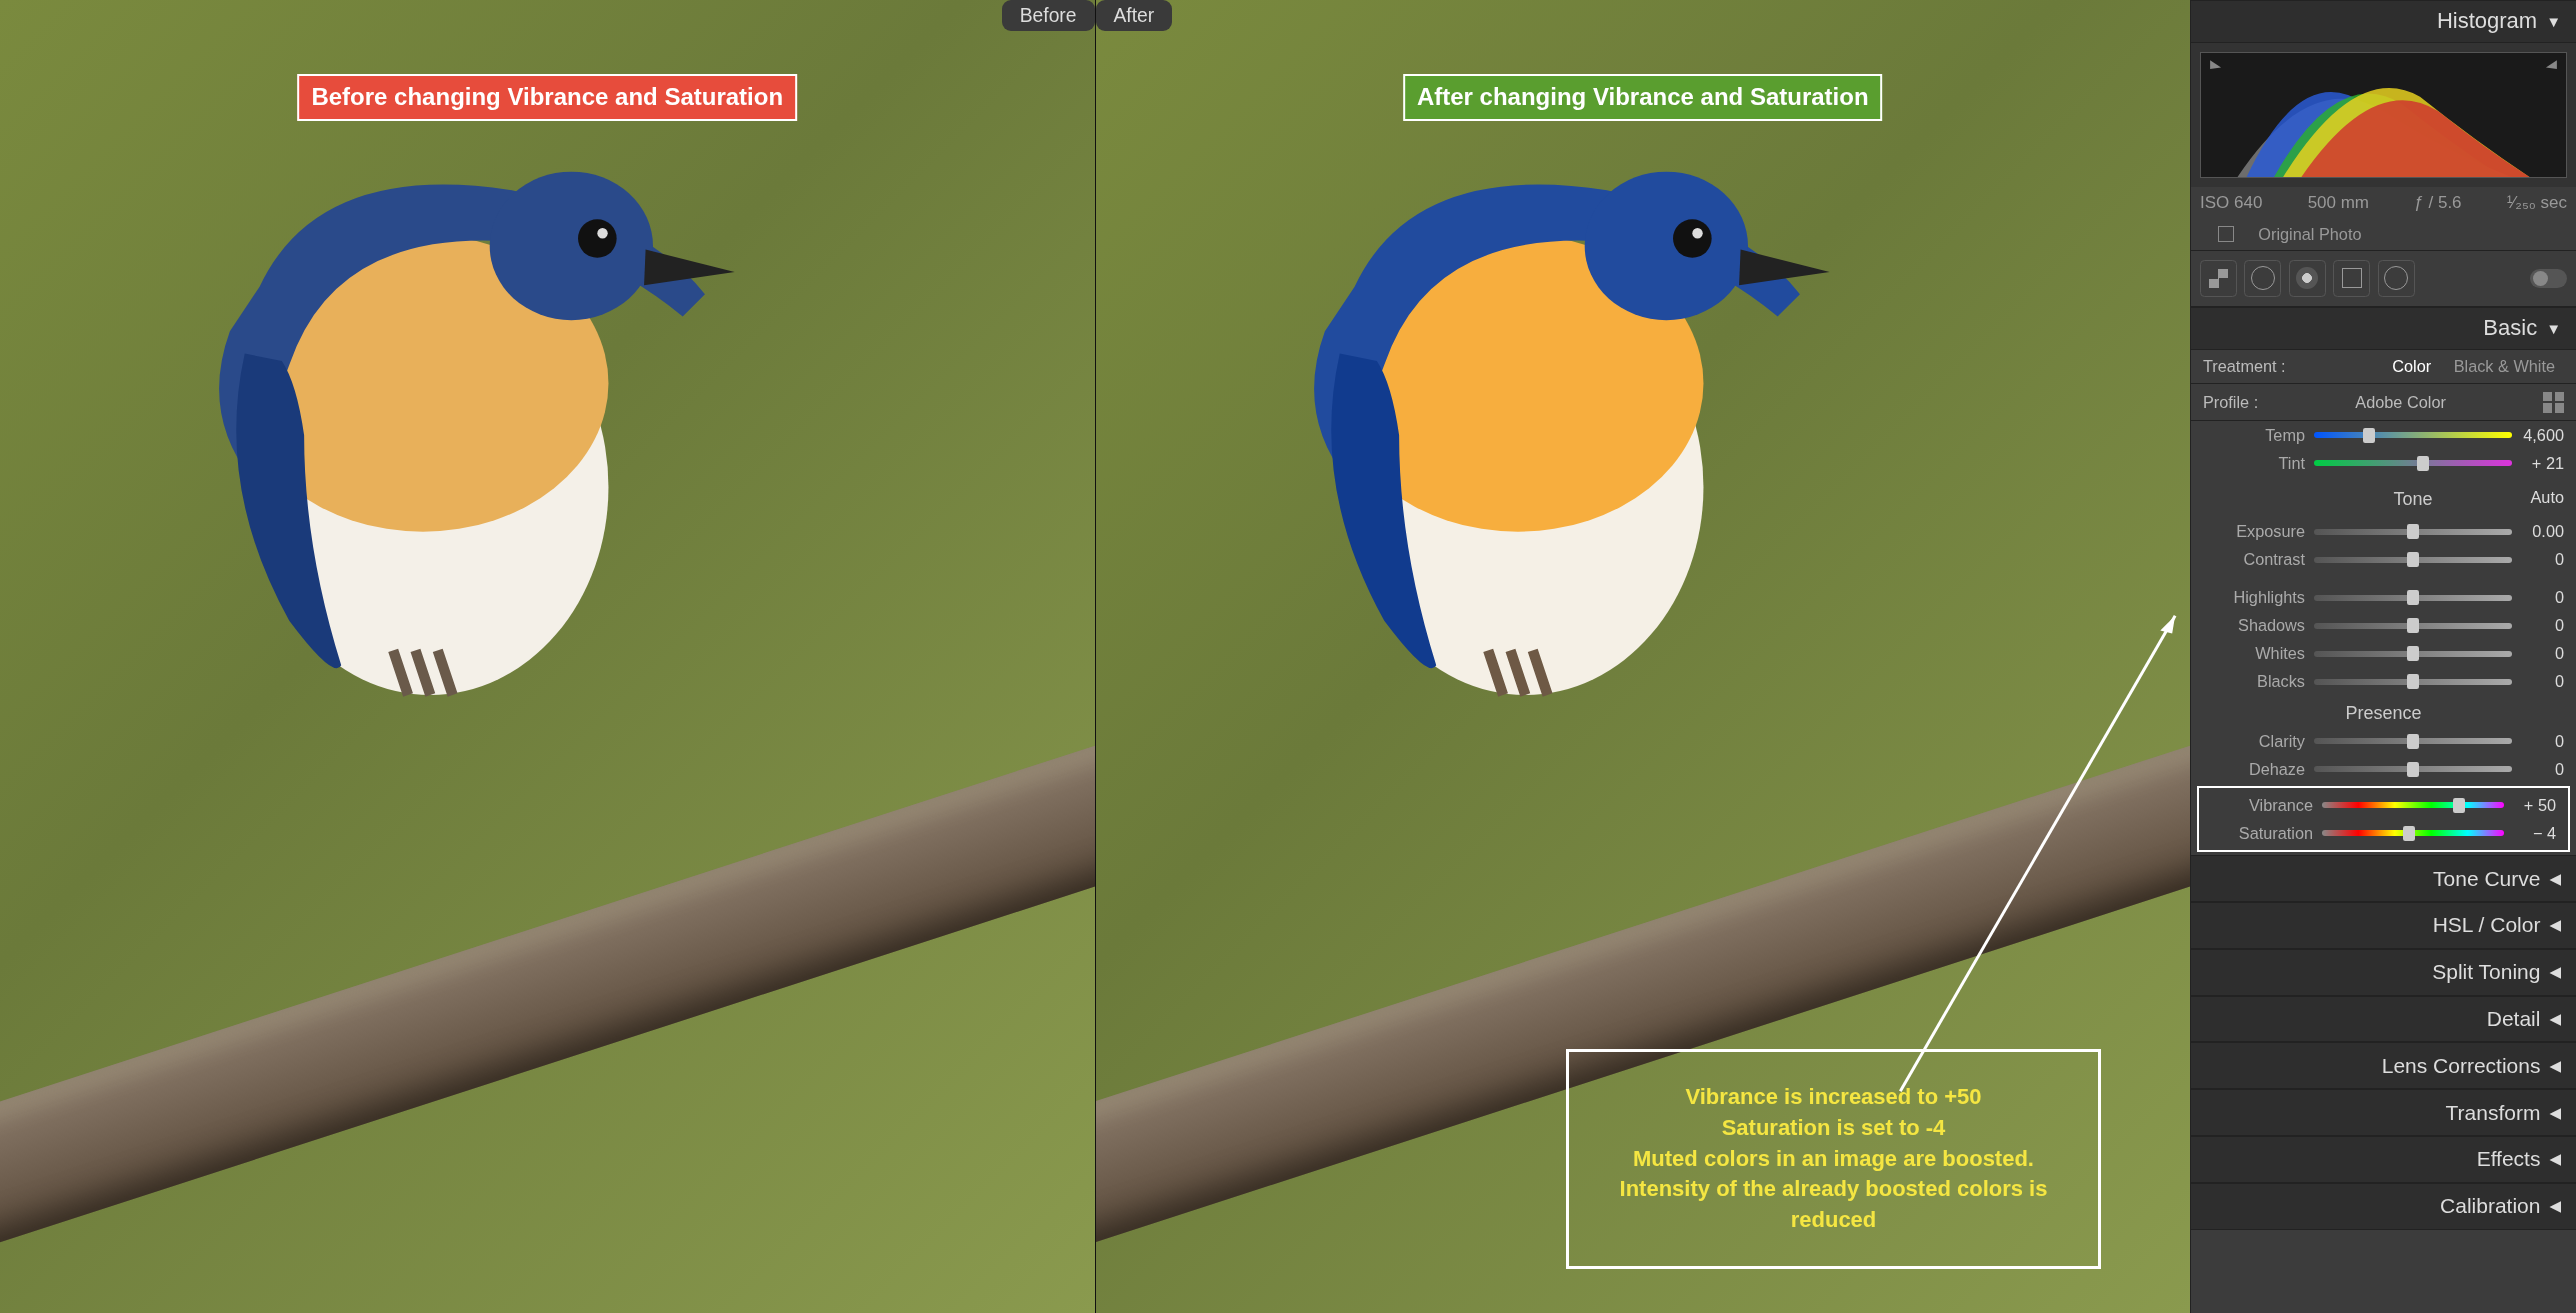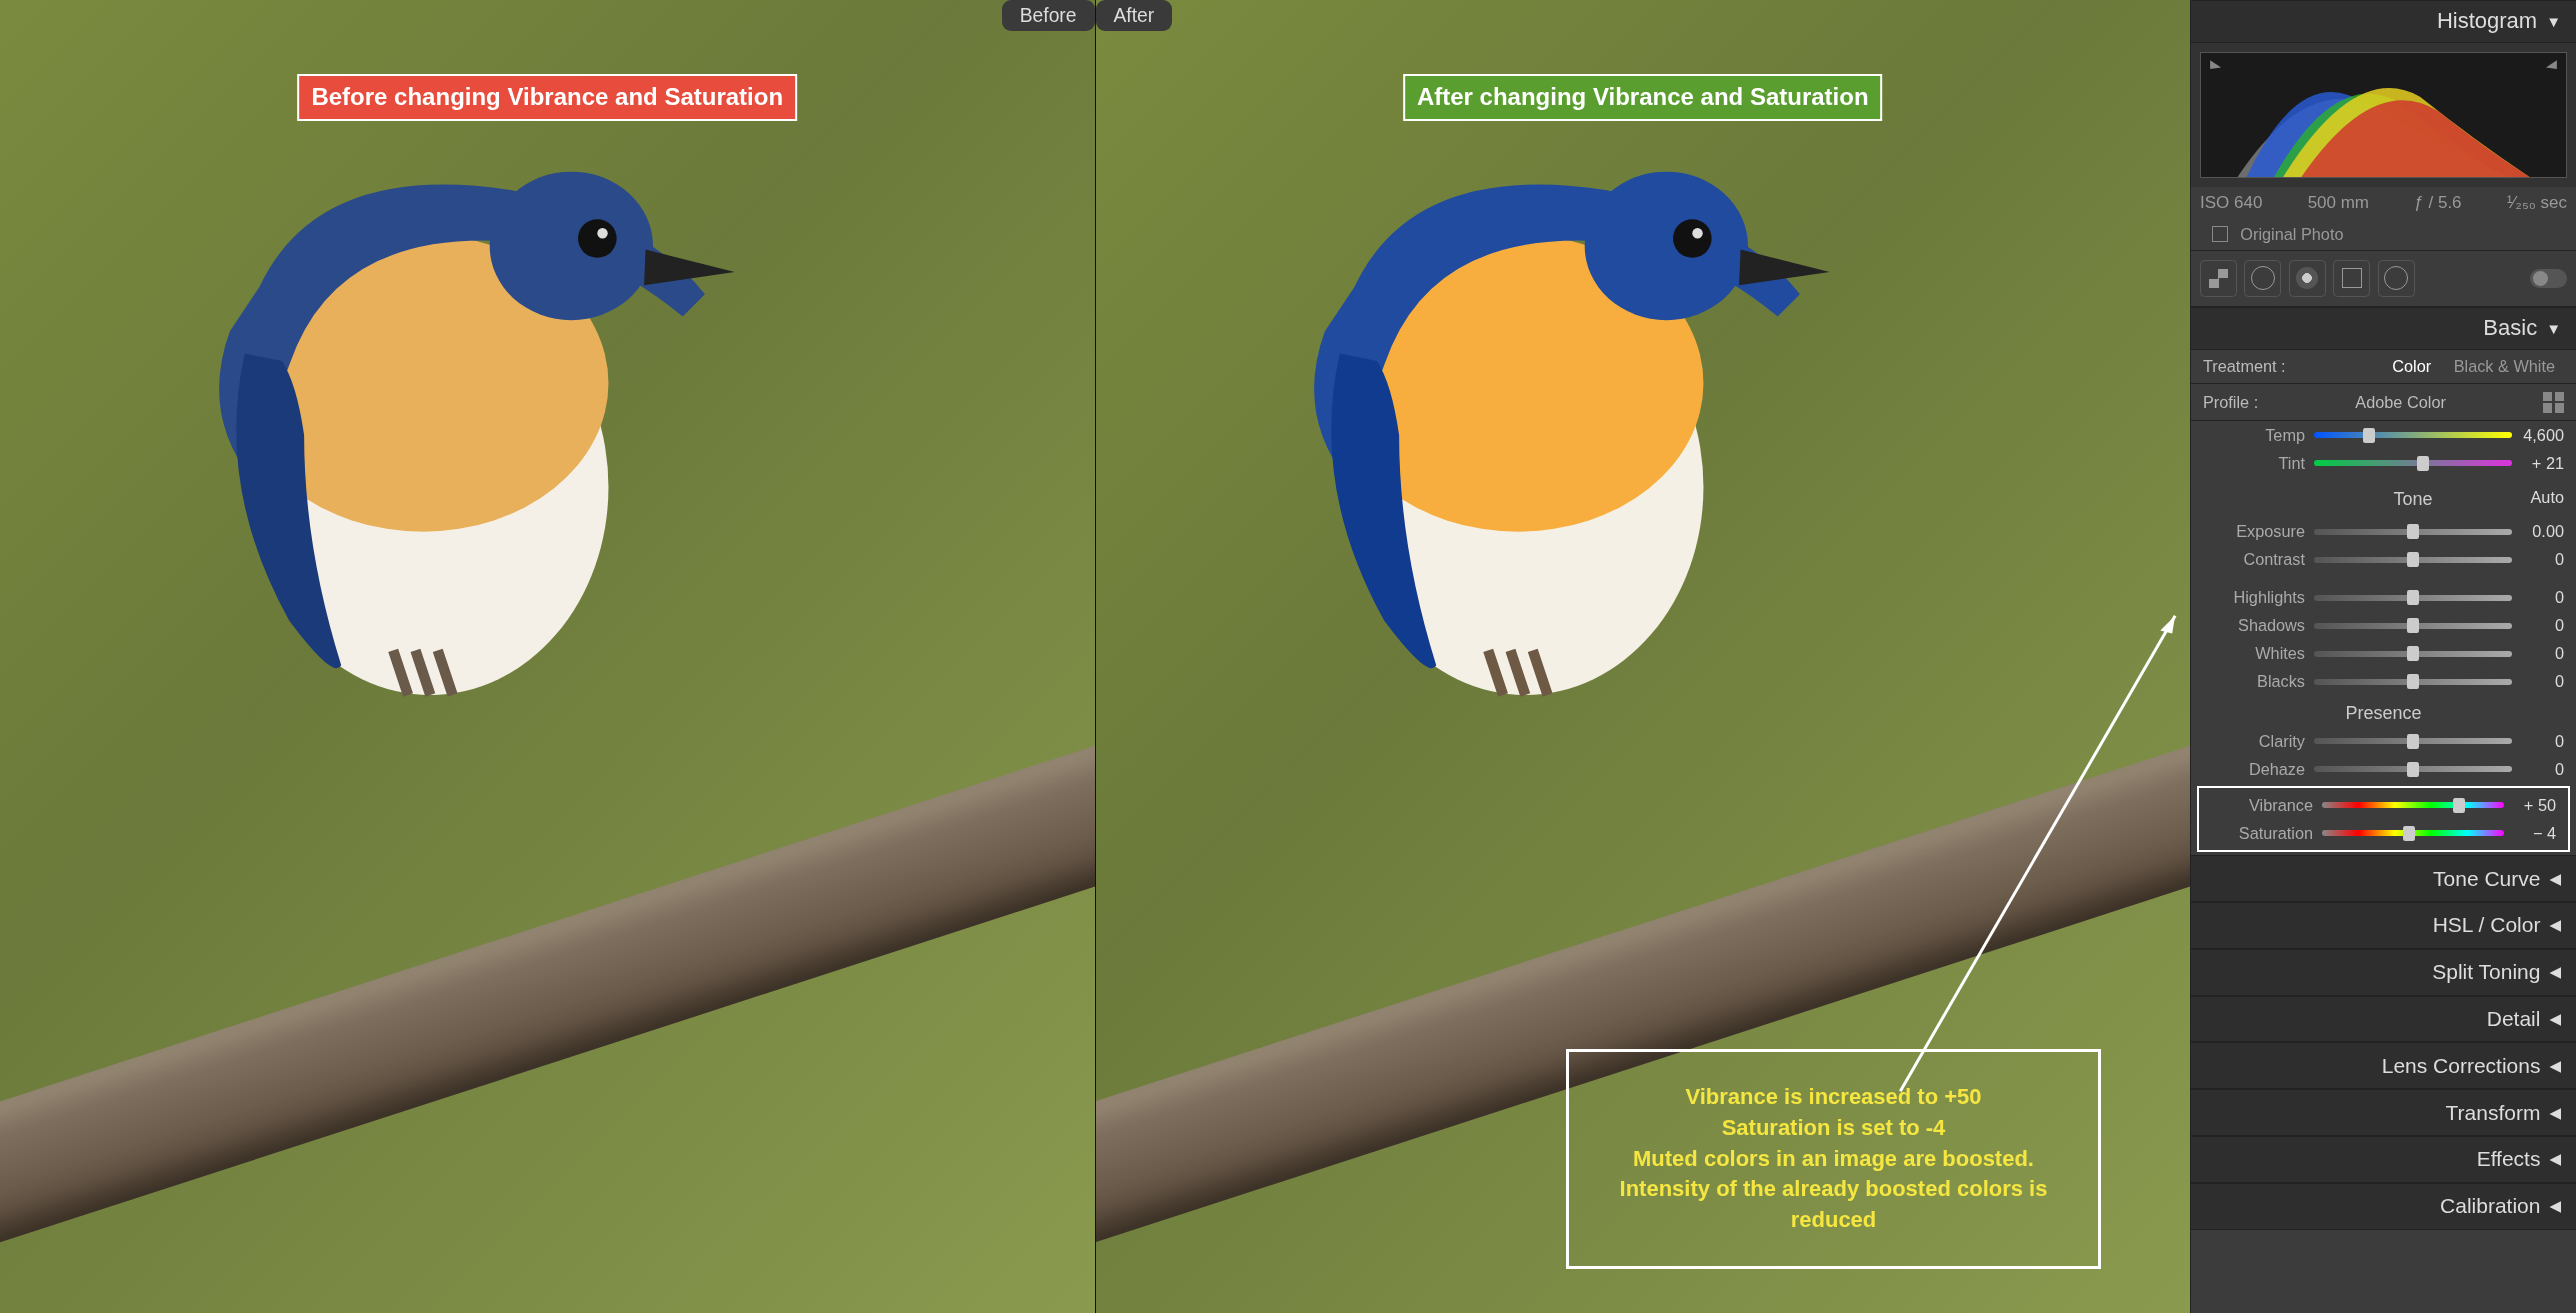--- a/index.html
+++ b/index.html
@@ -21,21 +21,21 @@
 .arrow { position: absolute; pointer-events: none; }
 
 
 .panel { width: 386px; background: #3c3c3c; color: #bbb; font-size: 18px; display: flex; flex-direction: column; border-left: 0.7px solid #222; }
 .section-hdr { background: #2e2e2e; padding: 7.4px 15px; text-align: right; font-size: 22px; color: #ddd; border-bottom: 0.7px solid #222; border-top: 0.7px solid #222; display:flex; justify-content:flex-end; align-items:center; gap:9px; }
 .section-hdr .tri { font-size: 15px; }
 .histogram { padding: 9px; background: #333; }
 .histo-box { height: 126px; background: #1a1a1a; border: 0.7px solid #555; position: relative; overflow: hidden; }
 .histo-svg { width:100%; height:100%; }
 .exif { display: flex; justify-content: space-between; padding: 6px 9px; font-size: 17px; color: #999; }
-.origphoto { padding: 6px 21px; font-size: 16.3px; color: #999; display:flex; align-items:center; gap:12px; border-bottom:0.7px solid #222; }
+.origphoto { padding: 6px 27px; font-size: 16.3px; color: #999; display:flex; align-items:center; gap:24px; border-bottom:0.7px solid #222; }
 .toolstrip { display: flex; gap: 7.4px; padding: 9px; border-bottom: 0.7px solid #222; align-items:center; }
 .toolbtn { width: 37px; height: 37px; border: 0.7px solid #555; border-radius: 4.5px; display:flex; align-items:center; justify-content:center; }
 .toolbtn.circle::before { content:""; width:22px; height:22px; border:1.5px solid #999; border-radius:50%; }
 .toolbtn.dot::before { content:""; width:22px; height:22px; background:radial-gradient(circle,#ccc 30%,#555 32%); border-radius:50%; }
 .toolbtn.square::before { content:""; width:18px; height:18px; border:1.5px solid #999; }
 .toolbtn.grid::before { content:""; width:19.3px; height:19.3px; background:conic-gradient(#999 0 25%,transparent 0 50%,#999 0 75%,transparent 0); }
 .miniknob { width:37px; height:19.3px; border-radius:9.7px; background:#555; margin-left:auto; position:relative; }
 .miniknob::after{content:"";position:absolute;left:3px;top:2.2px;width:15px;height:15px;border-radius:50%;background:#888;}
 .row { display: flex; align-items: center; padding: 4.5px 12px; font-size: 18px; }
 .row .lbl { width: 111px; color: #aaa; text-align: right; padding-right: 9px; font-size: 16.3px;}

